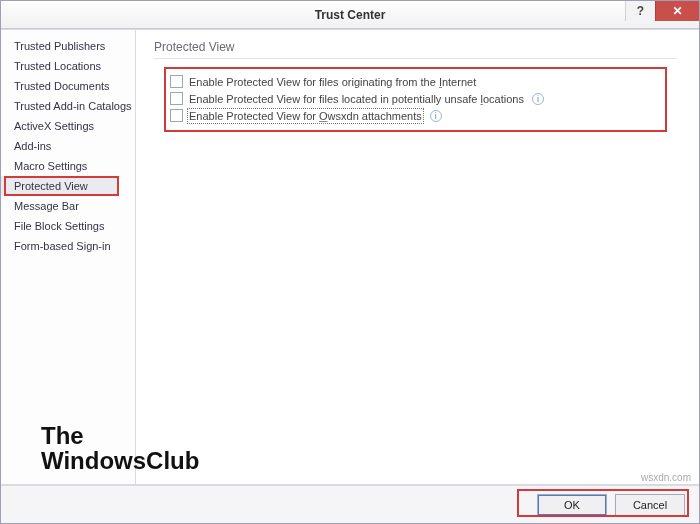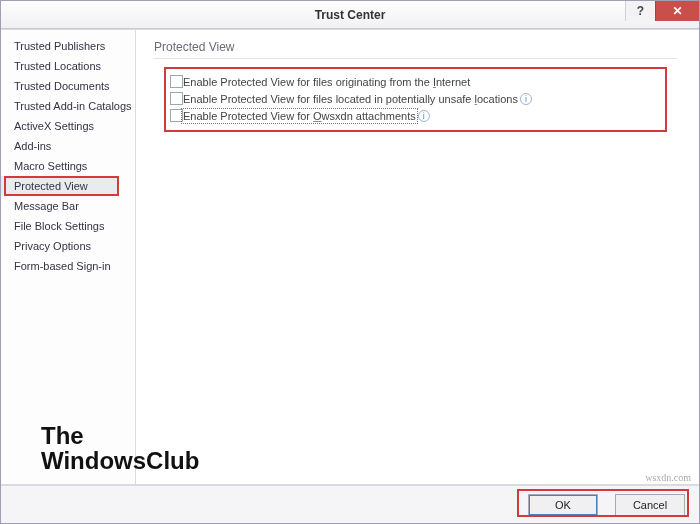--- a/index.html
+++ b/index.html
@@ -77,21 +77,21 @@
     border-bottom: 1px solid #e3e3ea;
   }
   .description {
     color: #777; font-size: 11px; margin: 6px 12px 10px 12px; line-height: 1.3;
   }
   .check-group {
     margin: 4px 10px 0 10px;
     padding: 6px 6px 8px 6px;
   }
   .check-row {
-    display: flex; align-items: center; gap: 0;
+    display: flex; align-items: center; gap: 6px;
     padding: 2px 0;
     font-size: 11px; color: #444;
   }
   .checkbox {
     width: 13px; height: 13px;
     border: 1px solid #9aa;
     background: #fff;
     display: inline-block;
   }
   .link-u { text-decoration: underline; text-decoration-color: #888; }
@@ -99,21 +99,21 @@
   .info-icon {
     display: inline-flex; width: 12px; height: 12px; border-radius: 50%;
     border: 1px solid #9bb5d4; color: #5a8bc0; font-size: 9px;
     align-items: center; justify-content: center; margin-left: 2px;
   }
   .footer {
     position: absolute; bottom: 0; left: 0; right: 0; height: 38px;
     background: #f5f5f7;
     border-top: 1px solid #dadae2;
     display: flex; align-items: center; justify-content: flex-end;
-    padding-right: 14px; gap: 17px;
+    padding-right: 14px; gap: 8px;
   }
   .btn {
     min-width: 70px; height: 22px;
     font-size: 11px; color: #222;
     background: #f0f0f2;
     border: 1px solid #a8a8b7;
     cursor: pointer;
     display: inline-flex; align-items: center; justify-content: center;
   }
   .btn.default { box-shadow: 0 0 0 1px #4a7fc7 inset; }
@@ -121,21 +121,21 @@
     position: absolute; right: 10px; bottom: 6px; width: 172px; height: 28px;
     border: 2px solid #d33a3a; pointer-events: none;
   }
   .watermark {
     position: absolute; left: 40px; bottom: 50px;
     font-size: 24px; font-weight: 700; color: #111; line-height: 1.05;
     font-family: "Segoe UI", Arial, sans-serif;
   }
   .srcmark {
     position: absolute; right: 8px; bottom: 40px;
-    font-size: 10px; color: #aaa; font-family: Liberation Serif, serif;
+    font-size: 10px; color: #aaa;
   }
 </style>
 </head>
 <body>
 
 <div class="window">
 
   <div class="titlebar">
     <span class="title">Trust Center</span>
     <div class="winbtns">
@@ -153,21 +153,20 @@
       <div class="navitem">Trusted Publishers</div>
       <div class="navitem">Trusted Locations</div>
       <div class="navitem">Trusted Documents</div>
       <div class="navitem">Trusted Add-in Catalogs</div>
       <div class="navitem">ActiveX Settings</div>
       <div class="navitem">Add-ins</div>
       <div class="navitem">Macro Settings</div>
       <div class="navitem selected highlight-red">Protected View</div>
       <div class="navitem">Message Bar</div>
       <div class="navitem">File Block Settings</div>
-      <div class="navitem">Privacy Options</div>
       <div class="navitem">Form-based Sign-in</div>
     </div>
 
     <div class="content">
       <div class="section-title">Protected View</div>
 
       <div class="check-group highlight-red">
 
         <label class="check-row">
           <span class="checkbox"></span>

